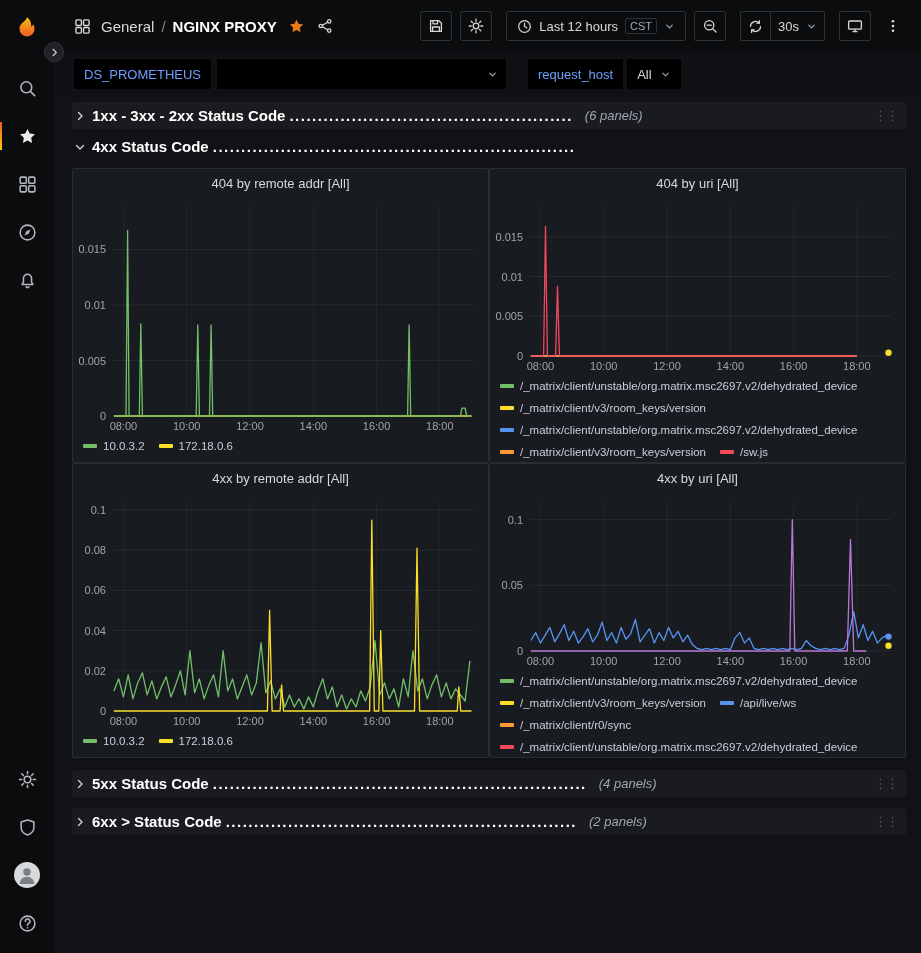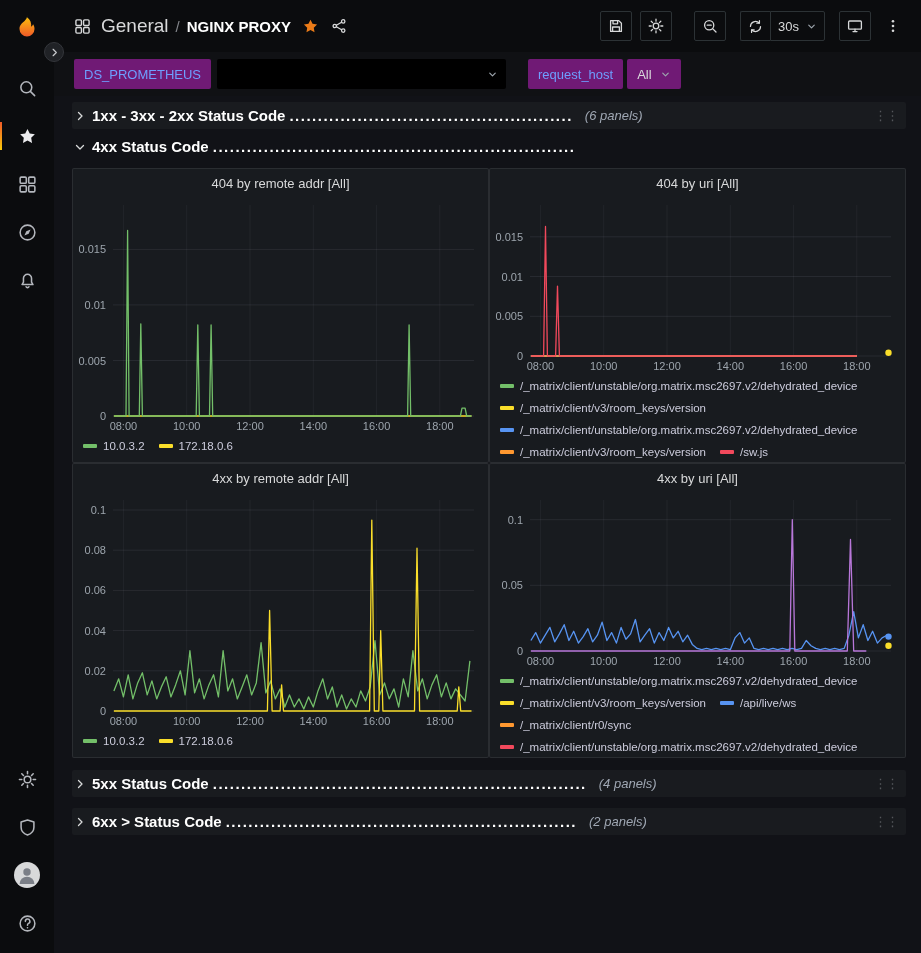--- a/index.html
+++ b/index.html
@@ -18,38 +18,38 @@
   .side-btn.active::before{content:"";position:absolute;left:-7px;top:8px;bottom:8px;width:2px;background:linear-gradient(#f05a28,#fbca0a)}
   .avatar-circle{width:26px;height:26px;border-radius:50%;background:#d8d9da;display:flex;align-items:center;justify-content:center;overflow:hidden}
   .collapse-btn{position:absolute;left:44px;top:42px;width:20px;height:20px;border-radius:50%;background:#202226;border:1px solid #34363b;color:#c7c9cc;display:flex;align-items:center;justify-content:center;cursor:pointer;z-index:5;padding:0}
 
   
   .main{flex:1;min-width:0;display:flex;flex-direction:column}
 
   
   .topnav{height:52px;flex-shrink:0;background:#0b0c0e;display:flex;align-items:center;padding:0 14px 0 20px}
   .tn-icon{color:#d8d9da;display:flex;margin-right:10px}
-  .crumb-section{font-size:19px;color:#d8d9da;cursor:pointer}
+  .crumb-section{font-size:15px;color:#d8d9da;cursor:pointer}
   .crumb-sep{font-size:15px;color:#85878c;margin:0 7px}
   .crumb-title{font-size:15px;font-weight:700;color:#fff}
   .icon-plain{border:none;background:none;color:#d8d9da;display:flex;align-items:center;justify-content:center;width:28px;height:28px;cursor:pointer}
   .tn-spacer{flex:1}
   .tn-btn{height:30px;min-width:30px;background:#0b0c0e;border:1px solid #2c3235;border-radius:2px;color:#d8d9da;display:flex;align-items:center;justify-content:center;gap:7px;cursor:pointer;padding:0 7px;font-size:13px;font-family:inherit}
   .tn-gap{width:14px;flex-shrink:0}
   .sgap{width:8px;flex-shrink:0}
   .timepicker{padding:0 10px}
   .tz-badge{font-size:11px;color:#9fa7b3;border:1px solid #2c3235;border-radius:2px;padding:1px 4px}
   .split{display:flex}
   .split .tn-btn:first-child{border-right:none;border-radius:2px 0 0 2px}
   .split .tn-btn:last-child{border-radius:0 2px 2px 0}
   .caret{display:flex;color:#9da5ad}
 
   
   .submenu{flex-shrink:0;background:#101114;display:flex;align-items:center;padding:7px 16px 7px 20px}
-  .chip{height:30px;display:flex;align-items:center;padding:0 10px;background:#701a75;border-radius:2px;font-size:13px;white-space:nowrap}
+  .chip{height:30px;display:flex;align-items:center;padding:0 10px;background:#000000;border-radius:2px;font-size:13px;white-space:nowrap}
   .chip.label{color:#6e9fff;font-weight:500;cursor:pointer}
   .chip.value{color:#d8d9da;gap:8px;cursor:pointer}
   .var-input{width:289px;height:30px;margin-left:6px;background:#000;border-radius:2px;display:flex;align-items:center;justify-content:flex-end;padding-right:8px;cursor:pointer}
   .gap22{width:22px;flex-shrink:0}
   .gap4{width:4px;flex-shrink:0}
 
   
   .dashboard{flex:1;min-height:0;padding:0 15px 0 18px;overflow:hidden}
   .row-header{display:flex;align-items:center;height:27px;cursor:pointer;padding:0 6px 0 2px}
   .row-header.collapsed{background:#191b1f;border-radius:2px}
@@ -197,20 +197,33 @@
           </svg>
       </button>
       <div class="sgap"></div>
       <button class="tn-btn">
         <svg class="svgi" viewBox="0 0 16 16" width="16" height="16">
             <circle cx="8" cy="8" r="2.8"></circle>
             <path d="M8 1.2v2M8 12.8v2M1.2 8h2M12.8 8h2M3.2 3.2l1.4 1.4M11.4 11.4l1.4 1.4M12.8 3.2l-1.4 1.4M4.6 11.4l-1.4 1.4"></path>
           </svg>
       </button>
       <div class="tn-gap"></div>
+      <button class="tn-btn timepicker">
+        <svg class="svgi" viewBox="0 0 16 16" width="15" height="15">
+            <circle cx="8" cy="8" r="6.2"></circle>
+            <path d="M8 4.6V8l2.3 1.4"></path>
+          </svg>
+        <span>Last 12 hours</span>
+        <span class="tz-badge">CST</span>
+        <span class="caret">
+          <svg class="svgi" viewBox="0 0 12 12" width="11" height="11">
+              <path d="M3 4.5l3 3 3-3"></path>
+            </svg>
+        </span>
+      </button>
       <div class="sgap"></div>
       <button class="tn-btn">
         <svg class="svgi" viewBox="0 0 16 16" width="16" height="16">
             <circle cx="7.2" cy="7.2" r="4.6"></circle>
             <path d="M10.6 10.6l3.4 3.4M5.2 7.2h4"></path>
           </svg>
       </button>
       <div class="tn-gap"></div>
       <div class="split">
         <button class="tn-btn">

